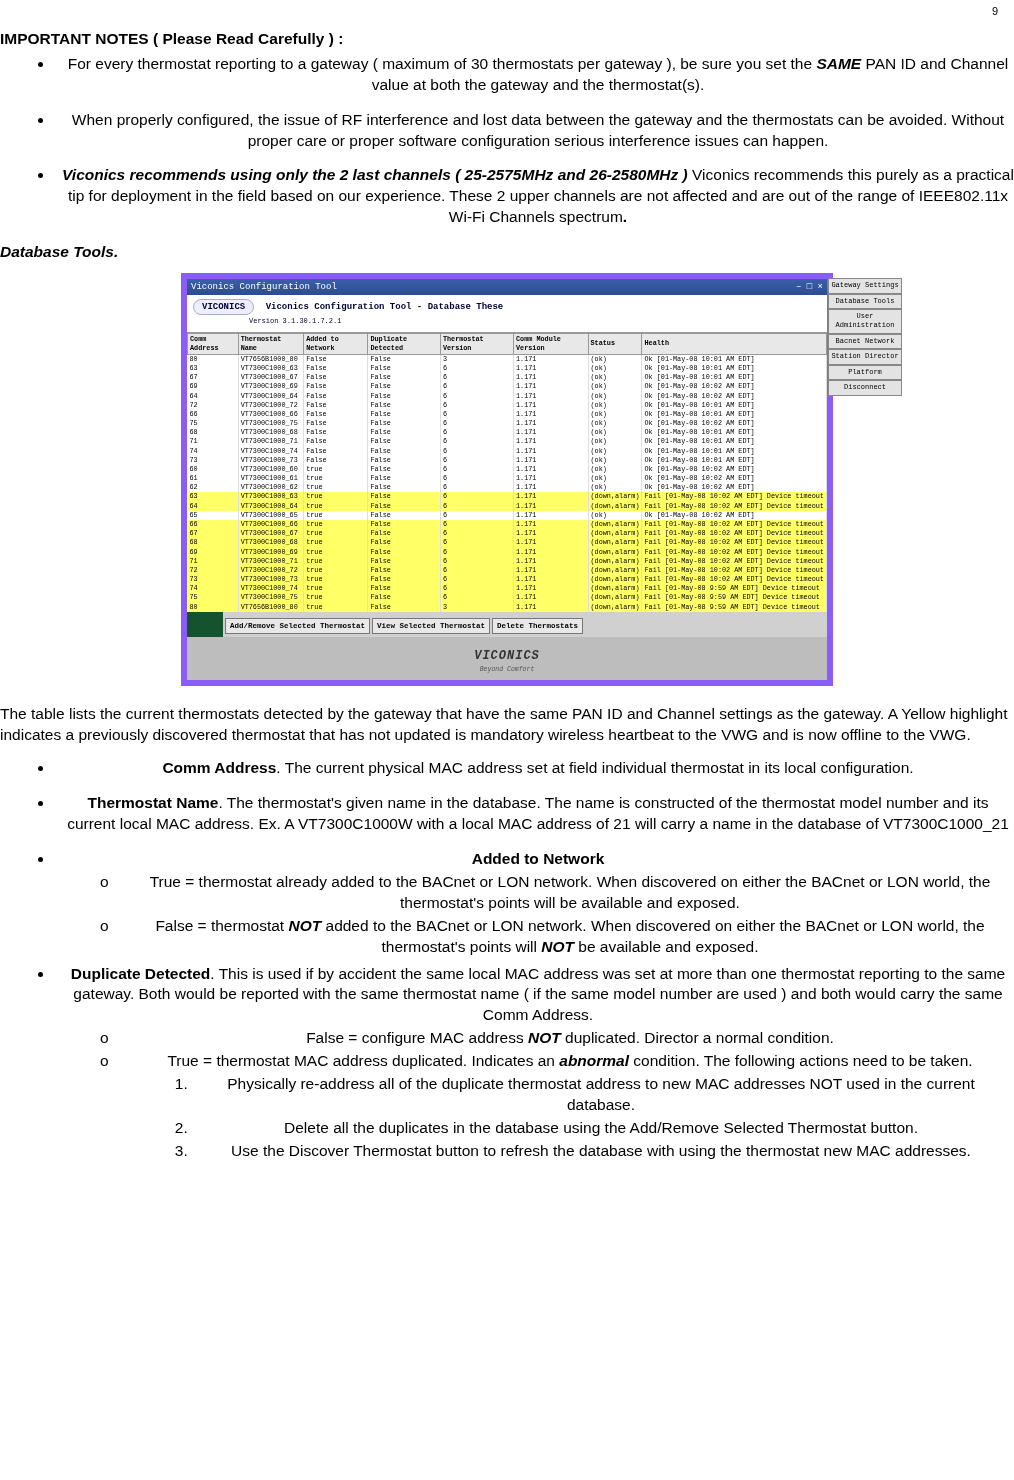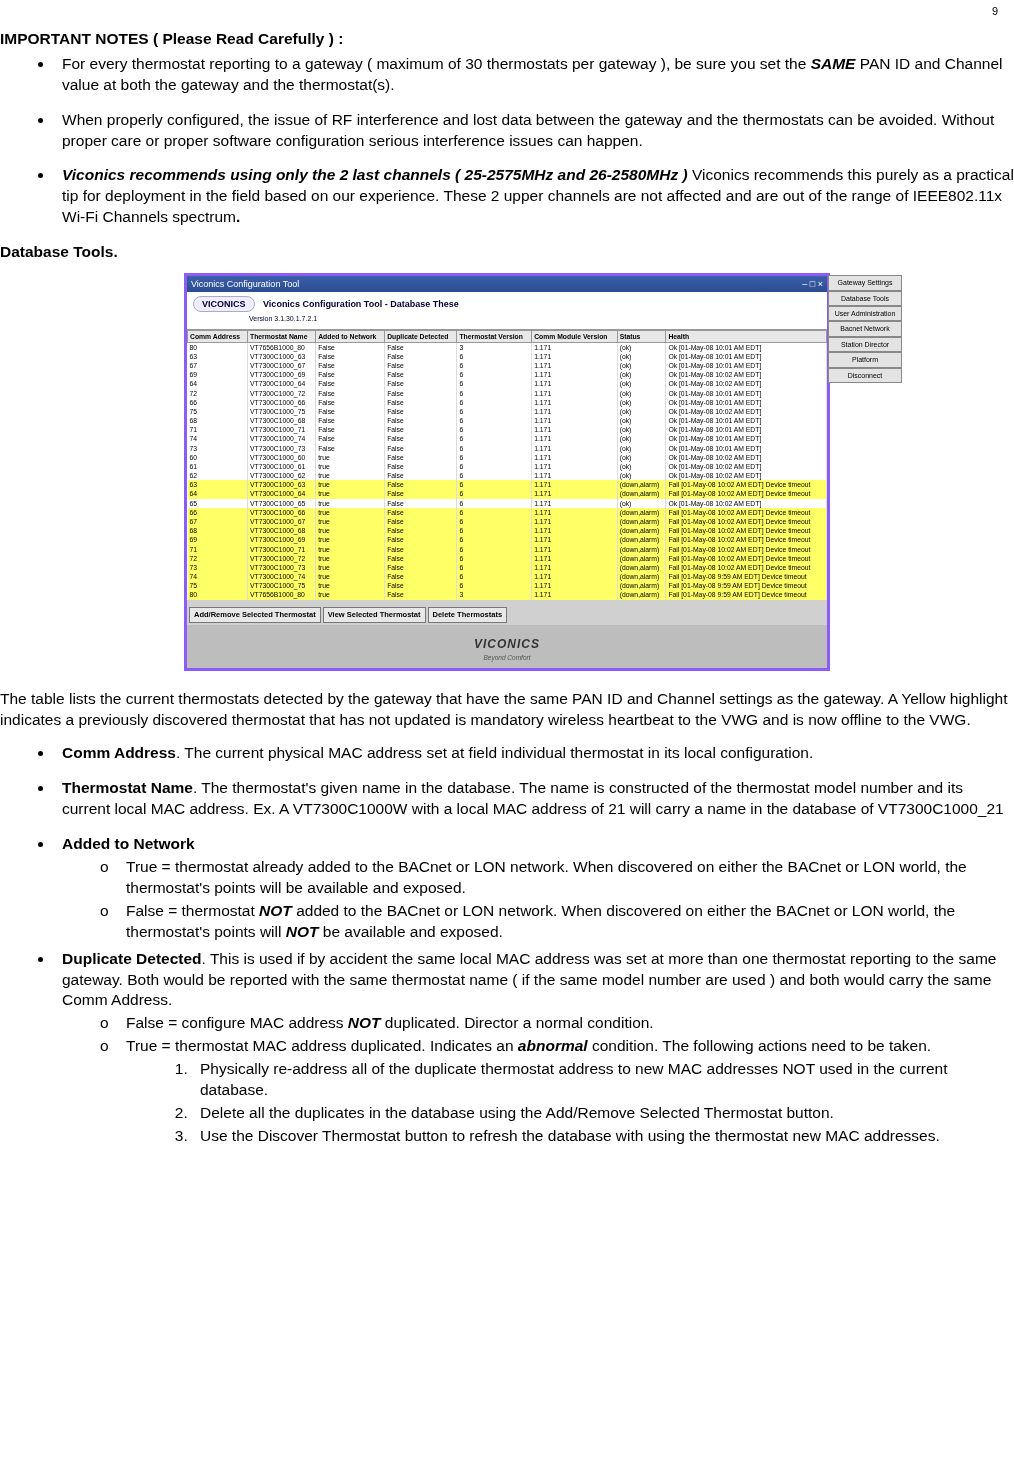--- a/index.html
+++ b/index.html
@@ -27,20 +27,21 @@
     font-weight: bold;
   }
   .bullet-list {
     list-style: disc;
     margin: 4px 0 8px 0;
     padding-left: 54px;
   }
   .bullet-list > li {
     padding-left: 8px;
     margin-bottom: 14px;
+    text-align: center;
   }
   .sub-o {
     list-style: none;
     margin: 2px 0 2px 0;
     padding-left: 38px;
   }
   .sub-o > li {
     position: relative;
     padding-left: 26px;
     margin-bottom: 2px;
@@ -56,35 +57,37 @@
     padding-left: 66px;
   }
   .sub-num > li {
     padding-left: 8px;
     margin-bottom: 2px;
   }
   .bolditalic { font-weight: bold; font-style: italic; }
   .section-heading {
     font-weight: bold;
     margin: 2px 0 6px 0;
+    font-style: italic;
   }
   .body-para {
     margin: 8px 0 12px 0;
   }
   .screenshot-wrap {
     text-align: center;
     margin: 10px 0 18px 0;
   }
   .screenshot {
     display: inline-block;
     width: 640px;
-    border: 3px solid #8b5cf6;
+    border: 6px solid #8b5cf6;
     background: #14532d;
     text-align: left;
     position: relative;
+    font-family: Liberation Mono, monospace;
   }
   .ss-titlebar {
     background: linear-gradient(#3b5fa8,#2b4c92);
     color: #fff;
     font-size: 9px;
     padding: 2px 4px;
     display: flex;
     justify-content: space-between;
   }
   .ss-header {
@@ -134,20 +137,21 @@
   }
   .ss-table td {
     border-right: 1px solid #ddd;
     padding: 0 2px;
     white-space: nowrap;
   }
   .ss-row-fail td { background: #ffff66; }
   .ss-btnrow {
     background: #d0d0d0;
     padding: 2px;
+    margin-left: 36px;
   }
   .ss-btn {
     display: inline-block;
     font-size: 7.5px;
     font-weight: bold;
     background: #e8e8e8;
     border: 1px solid #777;
     padding: 2px 4px;
     margin-right: 2px;
   }

